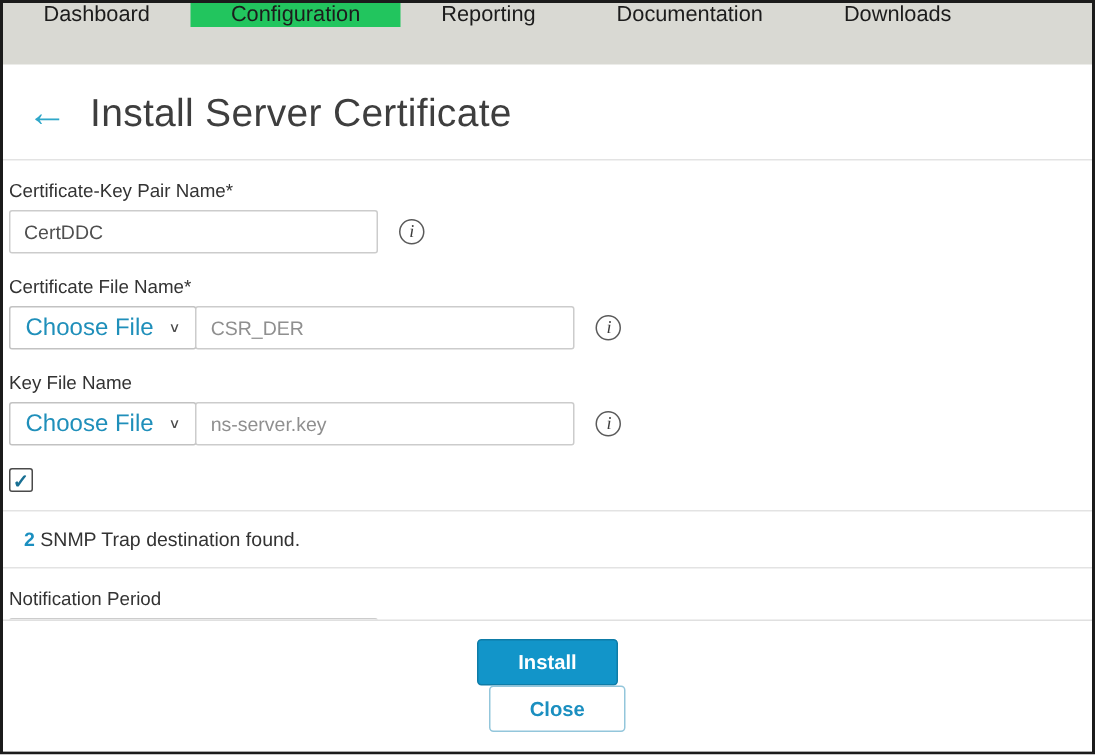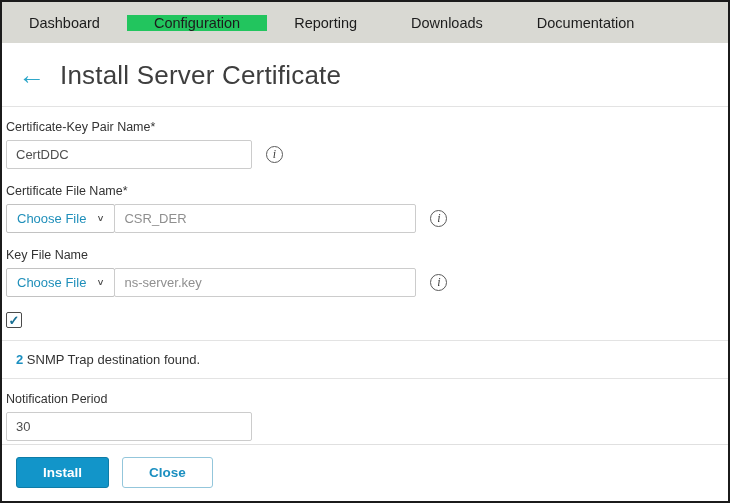--- a/index.html
+++ b/index.html
@@ -11,21 +11,21 @@
     width: 730px;
     height: 503px;
     border: 2px solid #1b1b1b;
     background: #ffffff;
     overflow: hidden;
   }
 
   
   .tabbar {
     display: flex;
-    align-items: center;
+    align-items: flex-start;
     height: 41px;
     background: #d9d9d3;
   }
   .tab {
     display: flex;
     align-items: center;
     padding: 0 27px;
     font-size: 14.5px;
     color: #1c1c1c;
     cursor: pointer;
@@ -84,23 +84,23 @@
     display: inline-flex;
     align-items: center;
     gap: 10px;
     padding: 0 10px;
     border: 1px solid #c2c2c2;
     border-radius: 2px;
     background: #ffffff;
     cursor: pointer;
     white-space: nowrap;
   }
-  .choose-file .choose-label { font-size: 13px; color: #1f8fba; }
+  .choose-file .choose-label { font-size: 16px; color: #1f8fba; }
   .choose-file .chevron { font-size: 11px; color: #4a4a4a; transform: scaleY(0.8); }
-  .file-combo input.text-input { width: 302px; margin-left: -1px; }
+  .file-combo input.text-input { width: 253px; margin-left: -1px; }
 
   .info-icon {
     display: inline-flex;
     align-items: center;
     justify-content: center;
     width: 17px;
     height: 17px;
     border: 1px solid #5a5a5a;
     border-radius: 50%;
     color: #3d3d3d;
@@ -146,20 +146,21 @@
   .footer {
     position: absolute;
     left: 0;
     right: 0;
     bottom: 0;
     border-top: 1px solid #e0e0e0;
     padding: 12px 14px 13px 14px;
     background: #ffffff;
     display: flex;
     align-items: center;
+    flex-direction: column;
   }
   .btn {
     font-family: "Liberation Sans", sans-serif;
     font-size: 13.5px;
     font-weight: bold;
     border-radius: 3px;
     padding: 7px 26px;
     cursor: pointer;
   }
   .btn-primary {
@@ -176,22 +177,22 @@
 </style>
 </head>
 <body>
 
 <div class="window">
 
   <div class="tabbar">
     <div class="tab">Dashboard</div>
     <div class="tab active">Configuration</div>
     <div class="tab">Reporting</div>
+    <div class="tab">Documentation</div>
     <div class="tab">Downloads</div>
-    <div class="tab">Documentation</div>
   </div>
 
   <div class="page-header">
     <span class="back-arrow">←</span>
     <span class="page-title">Install Server Certificate</span>
   </div>
 
   <div class="form-area">
 
     <div class="section">

